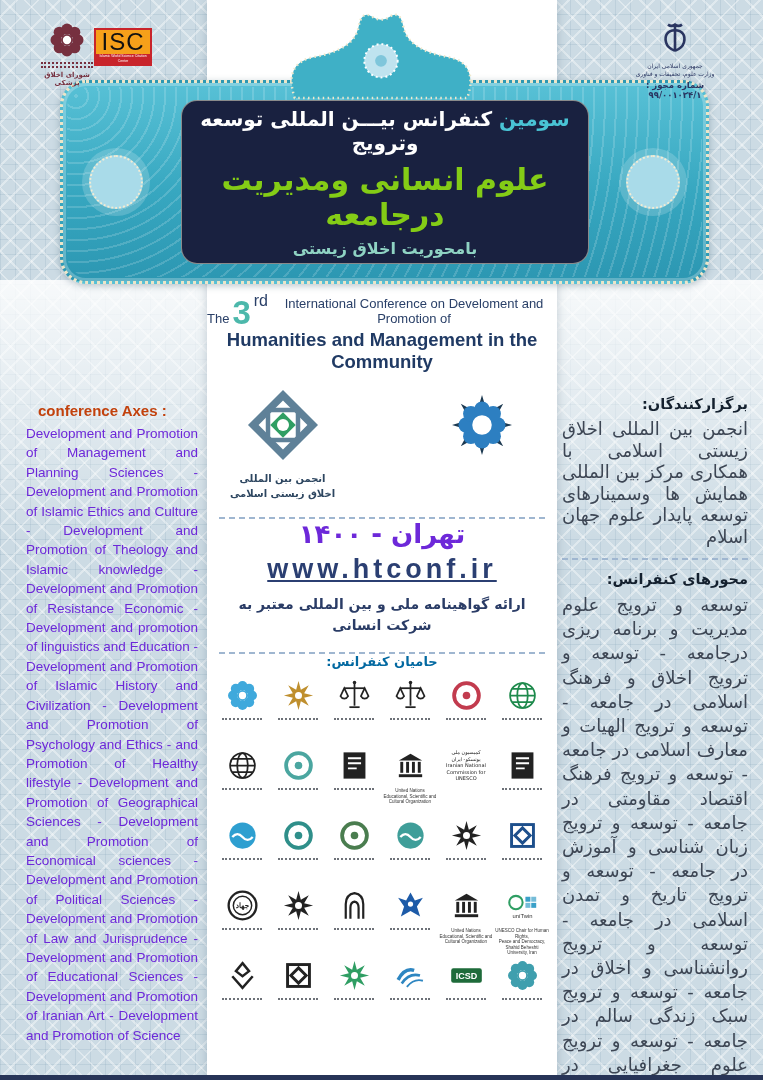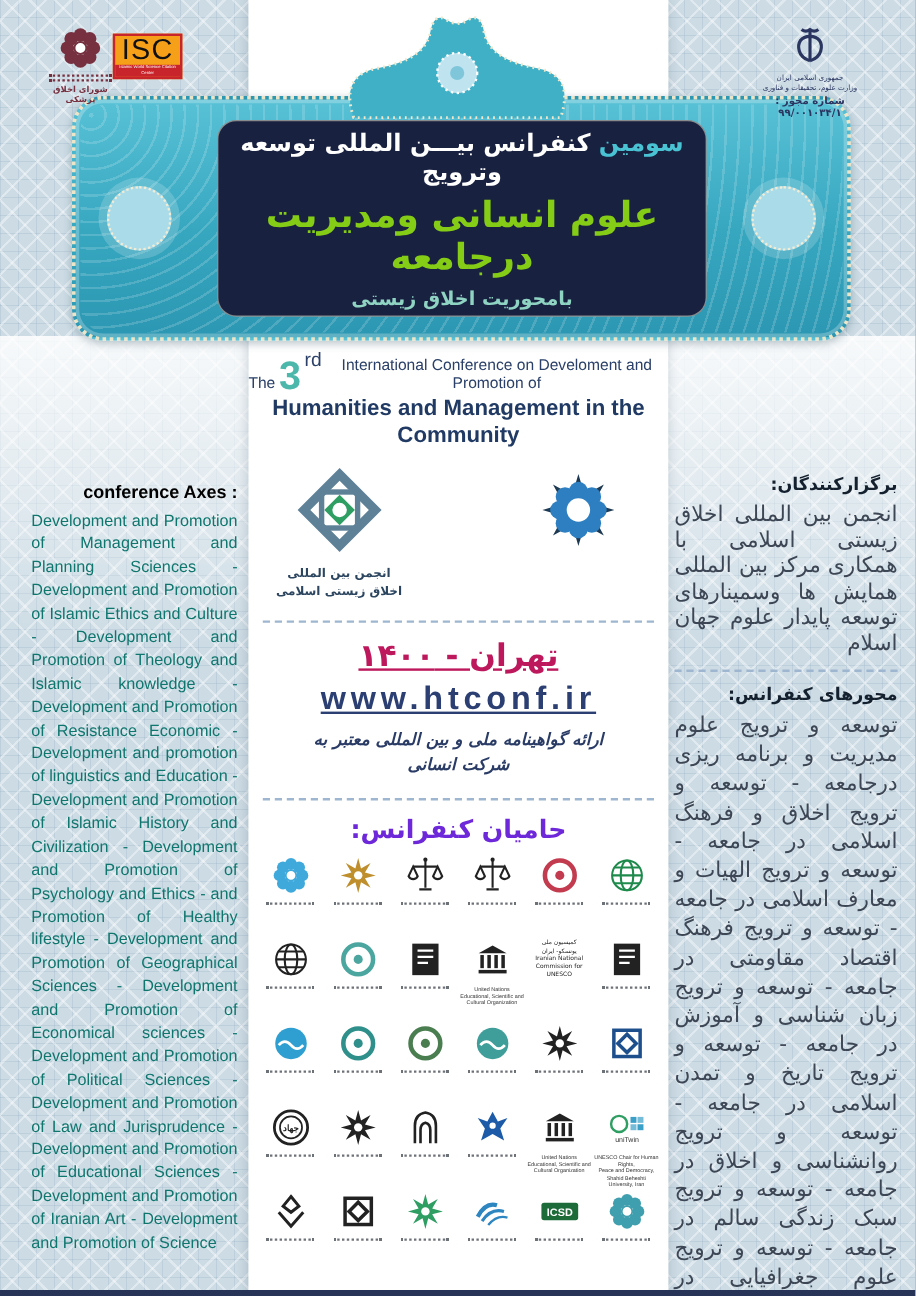--- a/index.html
+++ b/index.html
@@ -52,36 +52,36 @@
   .en1{font-size:13px;color:#2a4068;display:flex;align-items:flex-end;justify-content:center;gap:3px;}
   .en1 .num{font-size:33px;line-height:26px;font-weight:bold;color:#4cb8ab;}
   .en1 .ord{font-size:16px;color:#2a4068;align-self:flex-start;margin-top:-4px;}
   .en2{font-size:18.5px;font-weight:bold;color:#203a64;margin-top:3px;}
   .en3{font-size:13px;color:#2c4a74;margin-top:3px;text-align:right;padding-right:34px;}
   .org-row{display:flex;justify-content:center;gap:48px;margin-top:16px;}
   .org{width:160px;}
   .org .oicon{width:72px;height:72px;margin:0 auto;}
   .org .ocap{font-family:"DejaVu Sans",sans-serif;font-size:10px;font-weight:bold;color:#2d4660;line-height:15px;margin-top:10px;direction:rtl;}
   .divider{border-top:2px dashed #9fb6d0;margin:16px 12px 0;}
-  .city{margin-top:13px;font-family:"DejaVu Sans",sans-serif;font-size:26px;font-weight:bold;color:#be185d;direction:rtl;text-decoration:underline;}
+  .city{font-family:"DejaVu Sans",sans-serif;font-size:26px;font-weight:bold;color:#6d28d9;direction:rtl;}
   .site{margin-top:5px;font-size:27px;font-weight:bold;color:#2b3f72;letter-spacing:4px;text-decoration:underline;}
-  .cert{margin-top:9px;font-family:"DejaVu Sans",sans-serif;font-size:14px;font-weight:bold;color:#2a3c66;line-height:21px;direction:rtl;font-style:italic;}
-  .supporters{margin-top:12px;font-family:"DejaVu Sans",sans-serif;font-size:21px;font-weight:bold;color:#6d28d9;direction:rtl;}
+  .cert{margin-top:9px;font-family:"DejaVu Sans",sans-serif;font-size:14px;font-weight:bold;color:#2a3c66;line-height:21px;direction:rtl;}
+  .supporters{font-family:"DejaVu Sans",sans-serif;font-size:13px;font-weight:bold;color:#0369a1;direction:rtl;}
   .grid{margin-top:9px;display:grid;grid-template-columns:repeat(6,1fr);row-gap:7px;padding:0 7px;}
   .logo-cell{display:flex;flex-direction:column;align-items:center;height:63px;}
   .logo-icon{width:35px;height:35px;display:flex;align-items:center;justify-content:center;}
   .logo-icon svg{width:100%;height:100%;}
   .logo-icon.text-logo{width:52px;font-size:5px;line-height:6.5px;color:#222;flex-direction:column;font-family:"DejaVu Sans",sans-serif;}
   .logo-caption{margin-top:5px;}
   .logo-caption.squiggle{width:40px;border-top:2px dotted #6d7178;height:0;}
   .logo-caption.real{font-size:4.5px;line-height:5.5px;color:#333;max-width:54px;text-align:center;}
   
   .left-col{position:absolute;left:26px;top:402px;width:172px;z-index:2;}
-  .left-col h3{margin:0 0 5px;font-size:15px;color:#000000;text-align:right;}
-  .left-col p{margin:0;font-size:13.5px;line-height:19.4px;color:#0f766e;text-align:justify;}
+  .left-col h3{margin:0 12px 5px;font-size:15px;color:#c2410c;}
+  .left-col p{margin:0;font-size:13.5px;line-height:19.4px;color:#6d28d9;text-align:justify;}
   .right-col{position:absolute;right:15px;top:396px;width:186px;z-index:2;direction:rtl;font-family:"DejaVu Sans",sans-serif;}
   .right-col .rh{font-size:14.5px;font-weight:bold;color:#14202e;margin:0 0 6px;}
   .right-col .rp{margin:0;font-size:18px;line-height:21.5px;color:#3d4654;text-align:justify;}
   .right-col .axes{line-height:24.2px;}
   .right-col .rdiv{border-top:2px dashed #9fb6d0;margin:11px 0;}
   .bottom-strip{position:absolute;left:0;right:0;bottom:0;height:5px;background:#273457;z-index:5;}
 </style>
 </head>
 <body>
 

